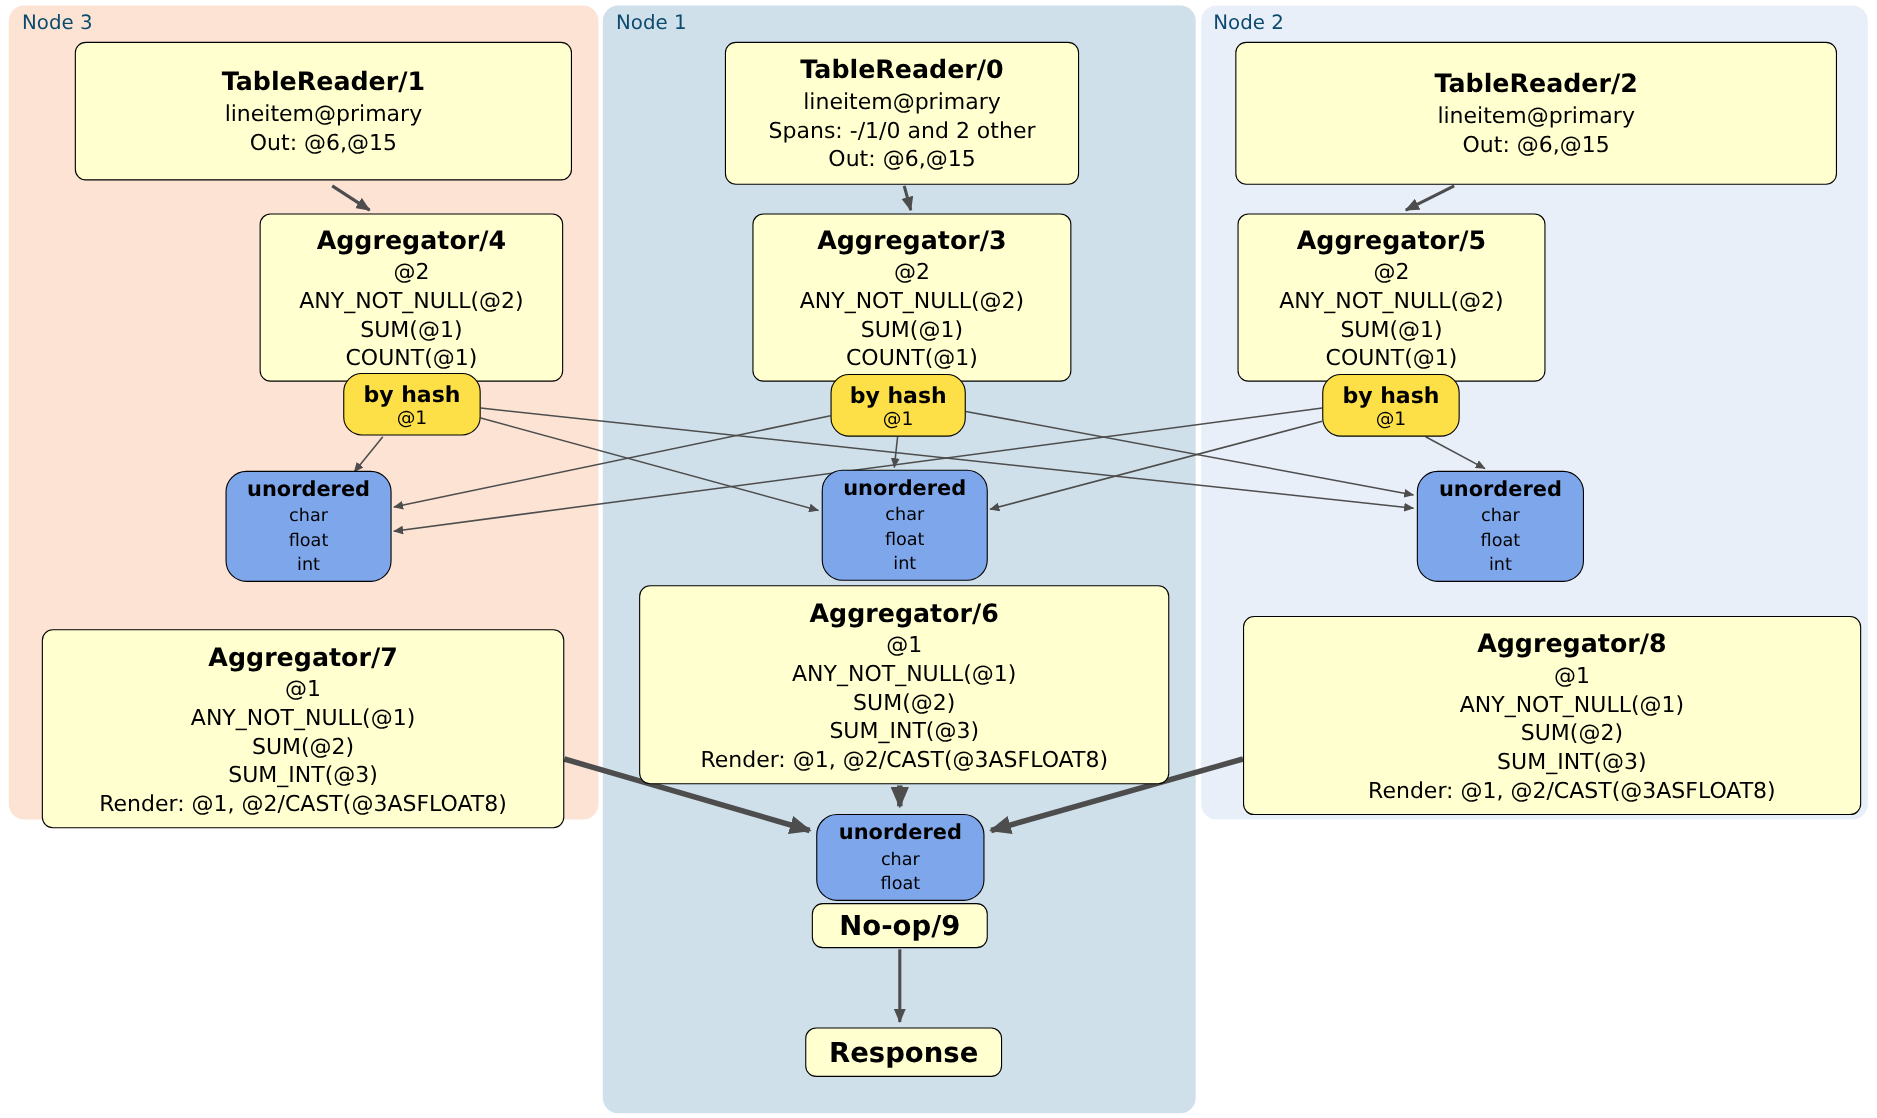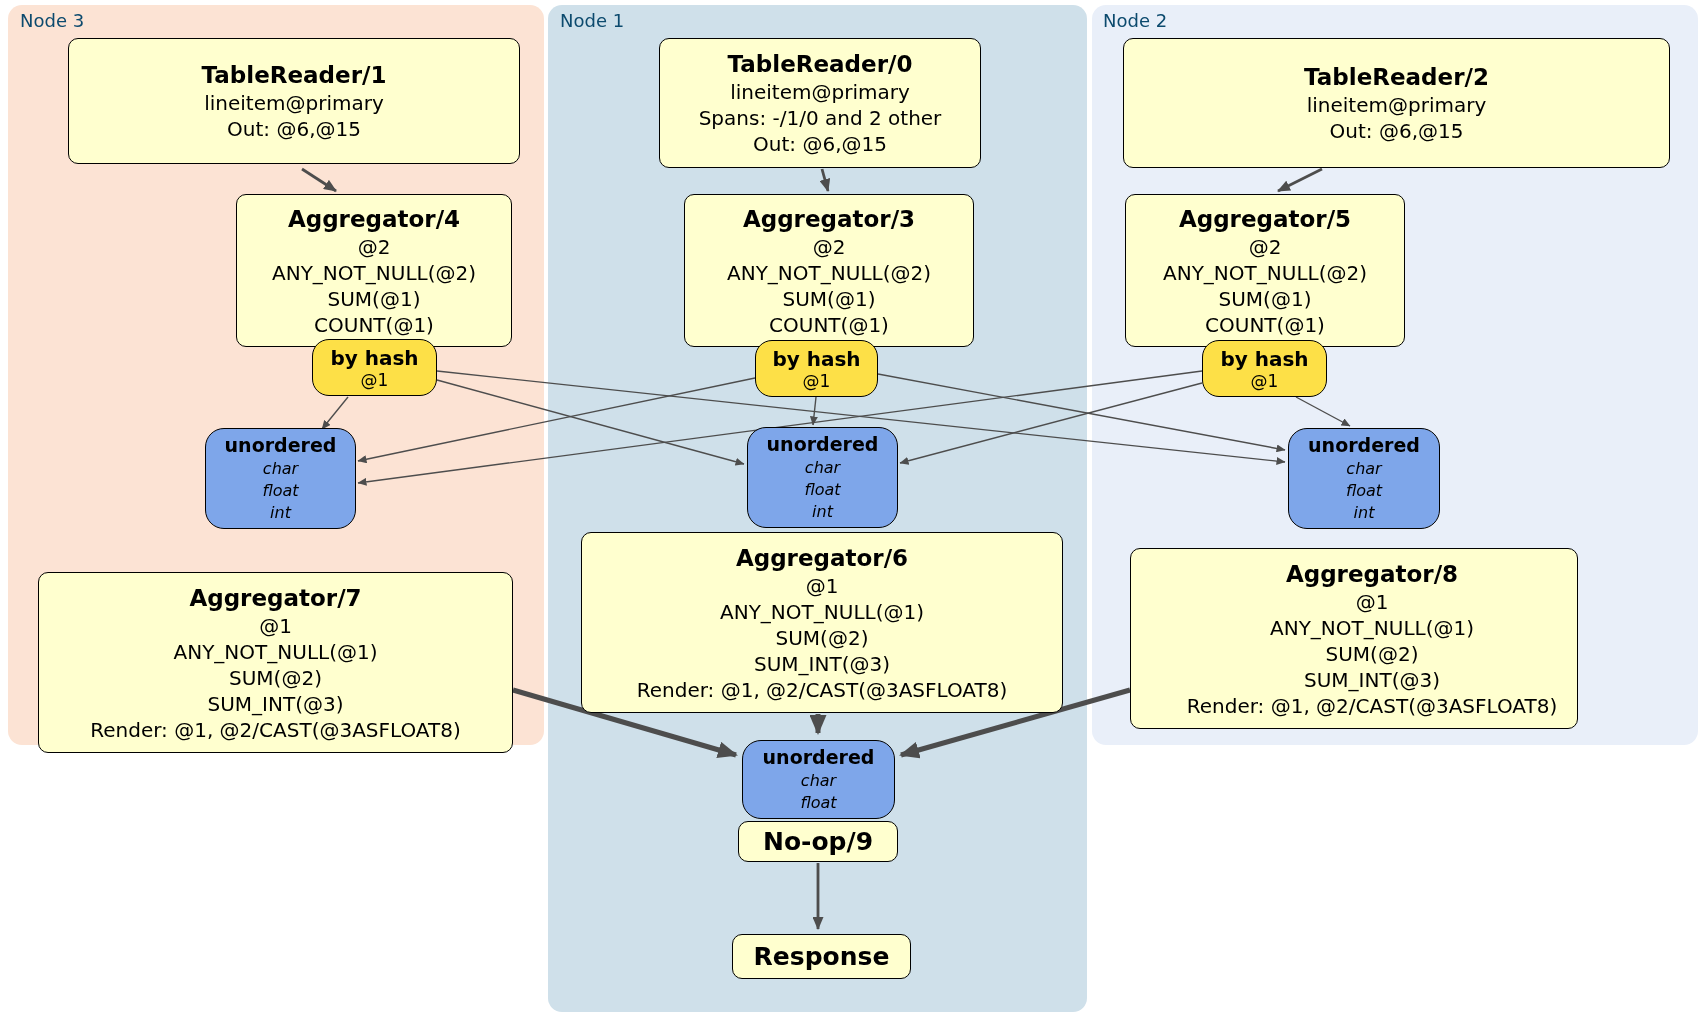--- a/index.html
+++ b/index.html
@@ -32,39 +32,39 @@
     display:flex;flex-direction:column;justify-content:center;align-items:center;
     text-align:center;white-space:nowrap;padding:4px 8px;
   }
   .proc-title{font-weight:700;font-size:23px;line-height:30px;}
   .proc-line{font-size:20px;line-height:26px;}
   .router{background:#fde047;border-radius:17px;}
   .router-title{font-weight:700;font-size:20px;line-height:24px;}
   .router-line{font-size:17px;line-height:20px;}
   .sync{background:#7ea6ea;border-radius:19px;}
   .sync-title{font-weight:700;font-size:19px;line-height:25px;}
-  .sync-line{font-size:16px;line-height:22px;font-style:italic;}
+  .sync-line{font-size:16px;line-height:22px;}
   .big-title{font-weight:700;font-size:25px;line-height:28px;}
 
   
   .b-tr1{left:68px;top:38px;width:452px;height:126px;}
   .b-tr0{left:659px;top:38px;width:322px;height:130px;}
   .b-tr2{left:1123px;top:38px;width:547px;height:130px;}
   .b-agg4{left:236px;top:194px;width:276px;height:153px;}
   .b-agg3{left:684px;top:194px;width:290px;height:153px;}
   .b-agg5{left:1125px;top:194px;width:280px;height:153px;}
   .b-bh3{left:312px;top:339px;width:125px;height:57px;}
   .b-bh1{left:755px;top:340px;width:123px;height:57px;}
   .b-bh2{left:1202px;top:340px;width:125px;height:57px;}
   .b-un3{left:205px;top:428px;width:151px;height:101px;}
   .b-un1{left:747px;top:427px;width:151px;height:101px;}
   .b-un2{left:1288px;top:428px;width:152px;height:101px;}
   .b-agg7{left:38px;top:532px;width:475px;height:181px;margin-top:40px;}
   .b-agg6{left:581px;top:532px;width:482px;height:181px;}
-  .b-agg8{left:1130px;top:548px;width:448px;height:181px;padding-left:44px;}
+  .b-agg8{left:1130px;top:560px;width:562px;height:181px;padding-left:44px;}
   .b-unf{left:742px;top:740px;width:153px;height:79px;}
   .b-noop{left:738px;top:821px;width:160px;height:41px;}
   .b-resp{left:732px;top:934px;width:179px;height:45px;}
 </style>
 </head>
 <body>
 
 <div id="stage">
 
   <div class="node-bg bg-node3"></div>

